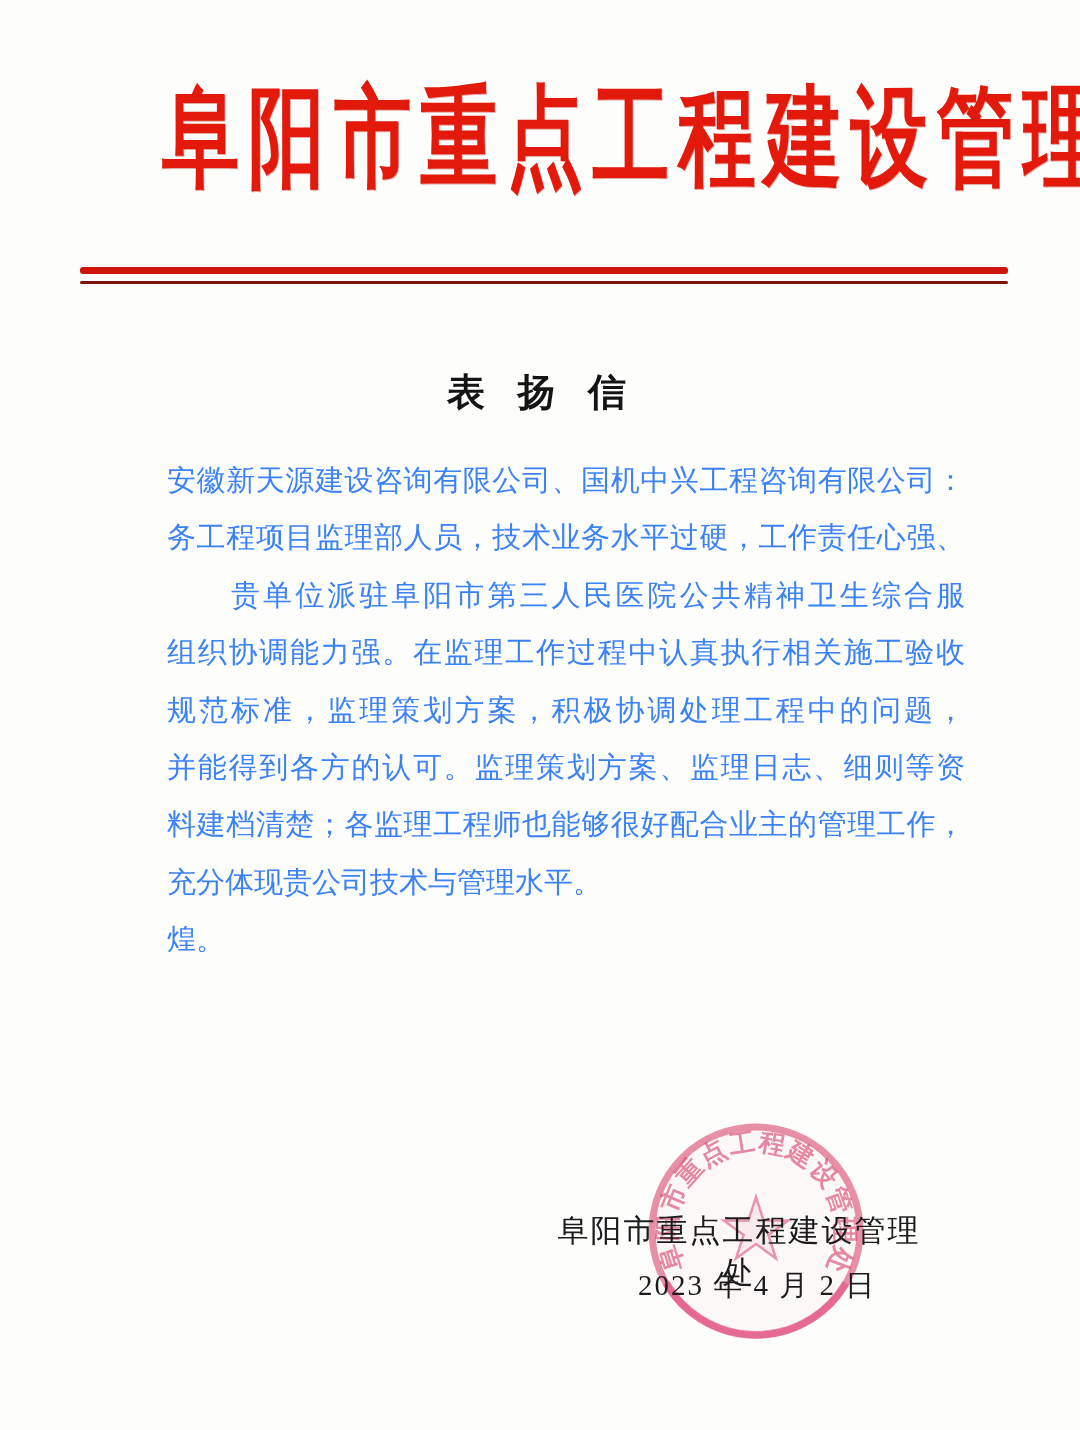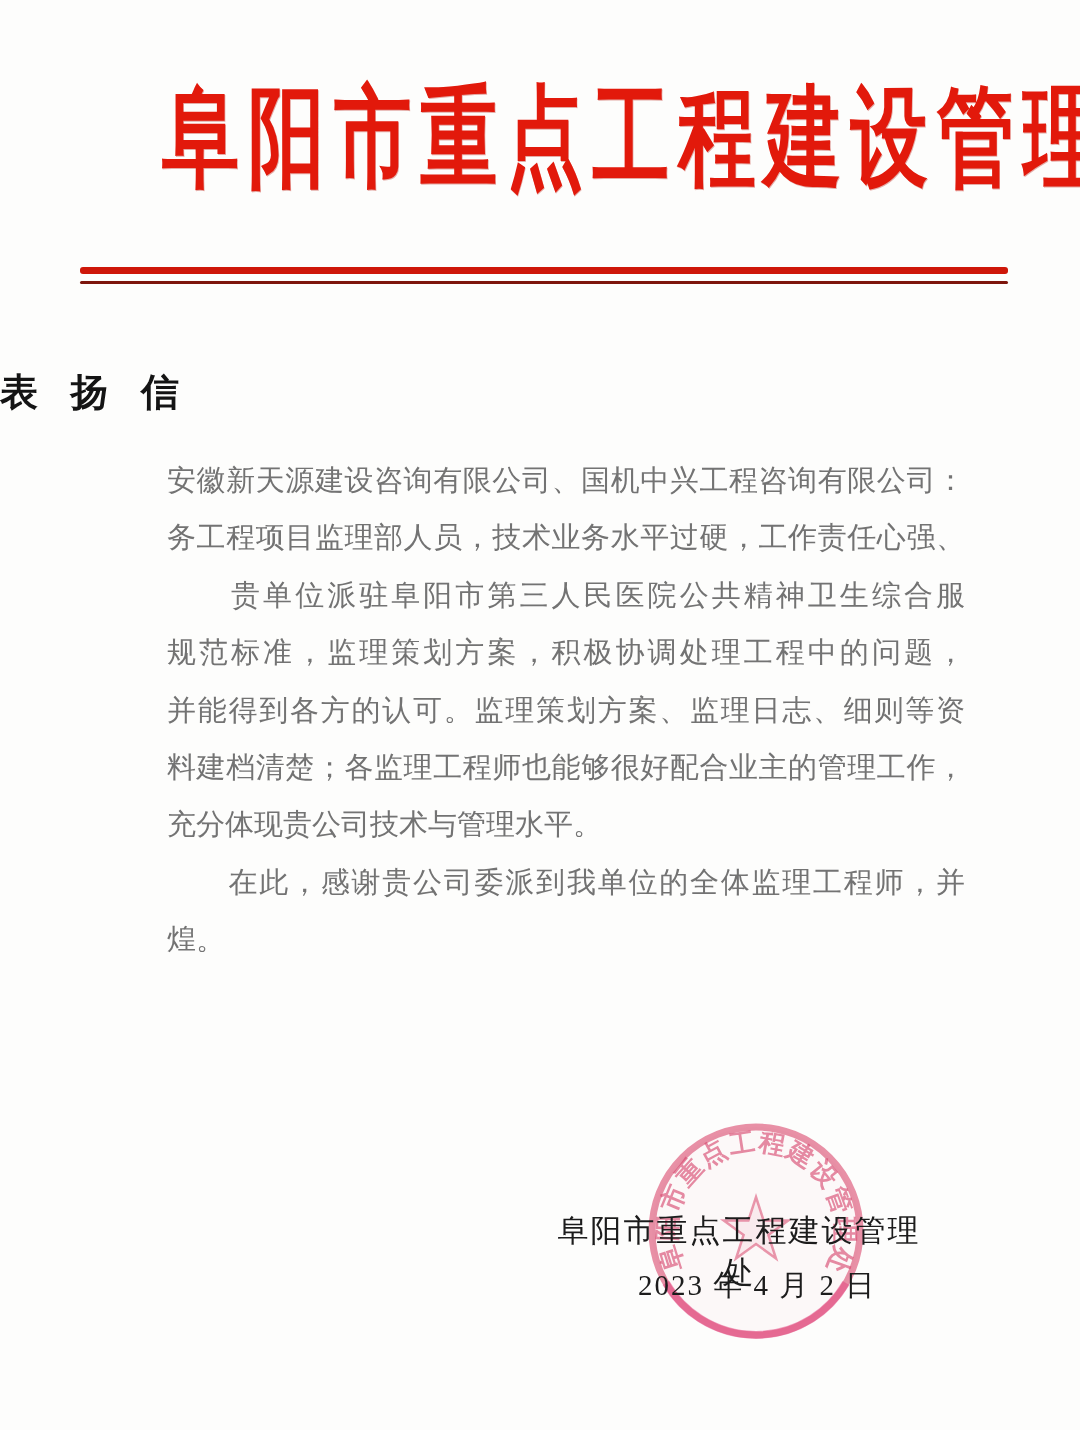--- a/index.html
+++ b/index.html
@@ -47,37 +47,37 @@
     height: 3px;
     background: #7d150c;
     border-radius: 2px;
   }
   
   .letter-title {
     position: absolute;
     top: 342px;
     left: 0;
     width: 100%;
-    text-align: left;
+    text-align: center;
     font-size: 38px;
     font-weight: bold;
     color: #141414;
     letter-spacing: 7px;
     word-spacing: 9px;
     white-space: nowrap;
   }
   
   .letter-body {
     position: absolute;
     left: 167px;
     top: 452px;
     width: 798px;
     font-size: 29px;
     line-height: 57.4px;
-    color: #737373;
+    color: #3b82f6;
     font-weight: 500;
   }
   .letter-body .line {
     height: 57.4px;
     text-align: justify;
     text-align-last: justify;
     white-space: nowrap;
   }
   .letter-body .line.no-fill {
     text-align: center;
@@ -126,25 +126,25 @@
 
   <div class="rule-thick"></div>
   <div class="rule-thin"></div>
 
   <h1 class="letter-title">表 扬 信</h1>
 
   <div class="letter-body">
     <div class="line">安徽新天源建设咨询有限公司、国机中兴工程咨询有限公司：</div>
     <div class="line">务工程项目监理部人员，技术业务水平过硬，工作责任心强、</div>
     <div class="line">　　贵单位派驻阜阳市第三人民医院公共精神卫生综合服</div>
+    <div class="line">组织协调能力强。在监理工作过程中认真执行相关施工验收</div>
     <div class="line">规范标准，监理策划方案，积极协调处理工程中的问题，</div>
     <div class="line">并能得到各方的认可。监理策划方案、监理日志、细则等资</div>
     <div class="line">料建档清楚；各监理工程师也能够很好配合业主的管理工作，</div>
     <div class="line no-fill">充分体现贵公司技术与管理水平。</div>
-    <div class="line">　　在此，感谢贵公司委派到我单位的全体监理工程师，并</div>
     <div class="line no-fill">煌。</div>
   </div>
 
   <svg class="seal" viewBox="0 0 224 230">
     <circle cx="112" cy="115" r="104" fill="rgba(231,120,150,0.04)" stroke="rgba(213,52,94,0.60)" stroke-width="7"></circle>
     <path d="M 202 167 A 104 104 0 0 1 22 167" fill="none" stroke="rgba(224,40,110,0.45)" stroke-width="8"></path>
     <polygon points="112,81 119.6,104.5 144.3,104.5 124.4,119 132,142.5 112,128 92,142.5 99.6,119 79.7,104.5 104.4,104.5" fill="rgba(213,52,94,0.08)" stroke="rgba(213,52,94,0.55)" stroke-width="2.5"></polygon>
     <defs>
       <path id="seal-arc" d="M 42.7 155 A 80 80 0 1 1 181.3 155" fill="none"></path>
     </defs>

